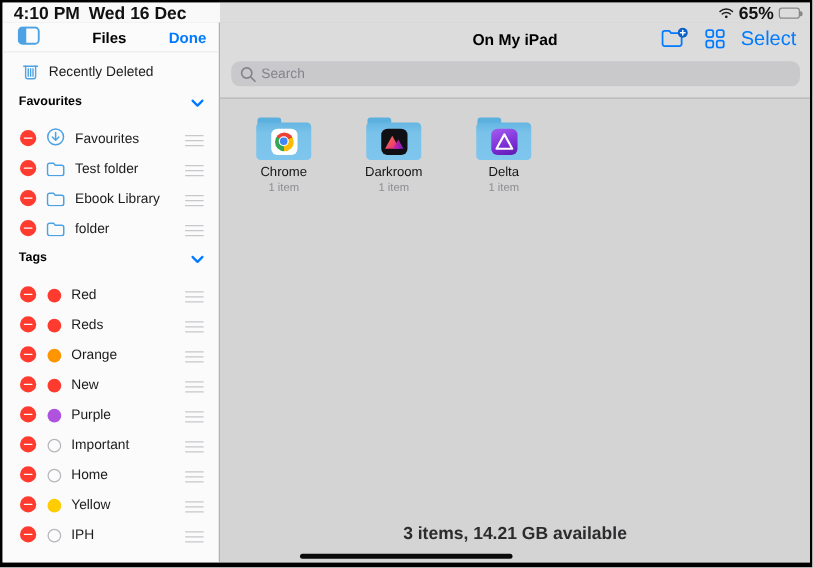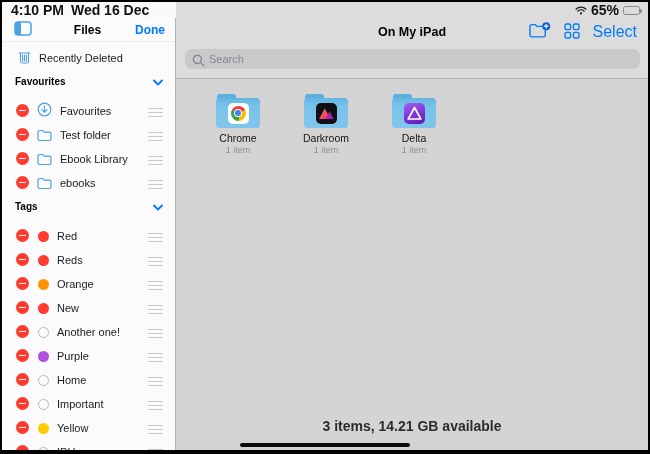--- a/index.html
+++ b/index.html
@@ -53,21 +53,21 @@
   .toolbar { margin-left:auto; display:flex; align-items:center; gap:13px; padding-right:11px; position:relative; z-index:1; }
   .tool-btn { background:none; border:none; display:flex; align-items:center; }
   .select-btn { font-size:16px; color:#007aff; background:none; border:none; font-family:inherit; }
 
   .search-wrap { margin:5px 8px 0 9px; position:relative; }
   .search-input { width:100%; height:20px; border:none; border-radius:7px; background:#c9c9cc; padding:0 8px 0 24px; font-size:11px; font-family:inherit; color:#1b1b1d; outline:none; }
   .search-input::placeholder { color:#84848a; }
   .search-icon { position:absolute; left:7px; top:3.5px; }
 
   .content { flex:1; position:relative; }
-  .folder-grid { display:flex; padding:14px 0 0 22px; gap:8px;text-align:center; }
+  .folder-grid { display:flex; padding:14px 0 0 11px; gap:8px;text-align:center; }
   .folder-cell { width:80px; display:flex; flex-direction:column; align-items:center; }
   .folder-art { position:relative; width:44px; height:36px; }
   .folder-tab { position:absolute; left:1px; top:1px; width:19px; height:8px; border-radius:2.5px; background:#5cb0de; }
   .folder-body { position:absolute; left:0; top:5px; width:44px; height:30px; border-radius:3.5px; background:linear-gradient(180deg,#64b6e2 0%,#79c2ea 28%,#7fc6ee 100%); }
   .app-tile { position:absolute; left:11.5px; top:9.5px; width:21px; height:21px; border-radius:5px; overflow:hidden; display:flex; align-items:center; justify-content:center; }
   .tile-chrome { background:#fff; }
   .chrome-logo { width:15px; height:15px; border-radius:50%; background:conic-gradient(#ea4335 0 60deg,#fbbc05 60deg 180deg,#34a853 180deg 300deg,#ea4335 300deg 360deg); display:flex; align-items:center; justify-content:center; }
   .chrome-ring { width:8px; height:8px; border-radius:50%; background:#fff; display:flex; align-items:center; justify-content:center; }
   .chrome-core { width:5.5px; height:5.5px; border-radius:50%; background:#4285f4; }
   .tile-darkroom { background:#101014; }
@@ -198,21 +198,21 @@
               </button>
           </div>
 
           <div class="srow">
             <button class="minus"></button>
             <span class="row-icon">
               <svg width="15" height="12" viewBox="0 0 15 12">
                   <path d="M1 3.2 a1.7 1.7 0 0 1 1.7 -1.7 h3.1 l1.4 1.7 h5.1 a1.7 1.7 0 0 1 1.7 1.7 v4.9 a1.7 1.7 0 0 1 -1.7 1.7 H2.7 A1.7 1.7 0 0 1 1 9.8 Z" fill="none" stroke="#4da2e4" stroke-width="1.2"></path>
                 </svg>
             </span>
-            <span class="lbl">ebooks</span>
+            <span class="lbl">folder</span>
             <button class="handle">
                 <span></span>
                 <span></span>
                 <span></span>
               </button>
           </div>
 
           <div class="sec-header">
             <span class="sec-title">Tags</span>
             <button class="sec-chev">
@@ -259,52 +259,42 @@
             <span class="dot" style="background: rgb(255, 59, 48);"></span>
             <span class="lbl">New</span>
             <button class="handle">
                 <span></span>
                 <span></span>
                 <span></span>
               </button>
           </div>
           <div class="srow">
             <button class="minus"></button>
-            <span class="dot dot-outline"></span>
-            <span class="lbl">Another one!</span>
-            <button class="handle">
-                <span></span>
-                <span></span>
-                <span></span>
-              </button>
-          </div>
-          <div class="srow">
-            <button class="minus"></button>
             <span class="dot" style="background: rgb(175, 82, 222);"></span>
             <span class="lbl">Purple</span>
             <button class="handle">
                 <span></span>
                 <span></span>
                 <span></span>
               </button>
           </div>
           <div class="srow">
             <button class="minus"></button>
             <span class="dot dot-outline"></span>
+            <span class="lbl">Important</span>
+            <button class="handle">
+                <span></span>
+                <span></span>
+                <span></span>
+              </button>
+          </div>
+          <div class="srow">
+            <button class="minus"></button>
+            <span class="dot dot-outline"></span>
             <span class="lbl">Home</span>
-            <button class="handle">
-                <span></span>
-                <span></span>
-                <span></span>
-              </button>
-          </div>
-          <div class="srow">
-            <button class="minus"></button>
-            <span class="dot dot-outline"></span>
-            <span class="lbl">Important</span>
             <button class="handle">
                 <span></span>
                 <span></span>
                 <span></span>
               </button>
           </div>
           <div class="srow">
             <button class="minus"></button>
             <span class="dot" style="background: rgb(255, 204, 0);"></span>
             <span class="lbl">Yellow</span>

